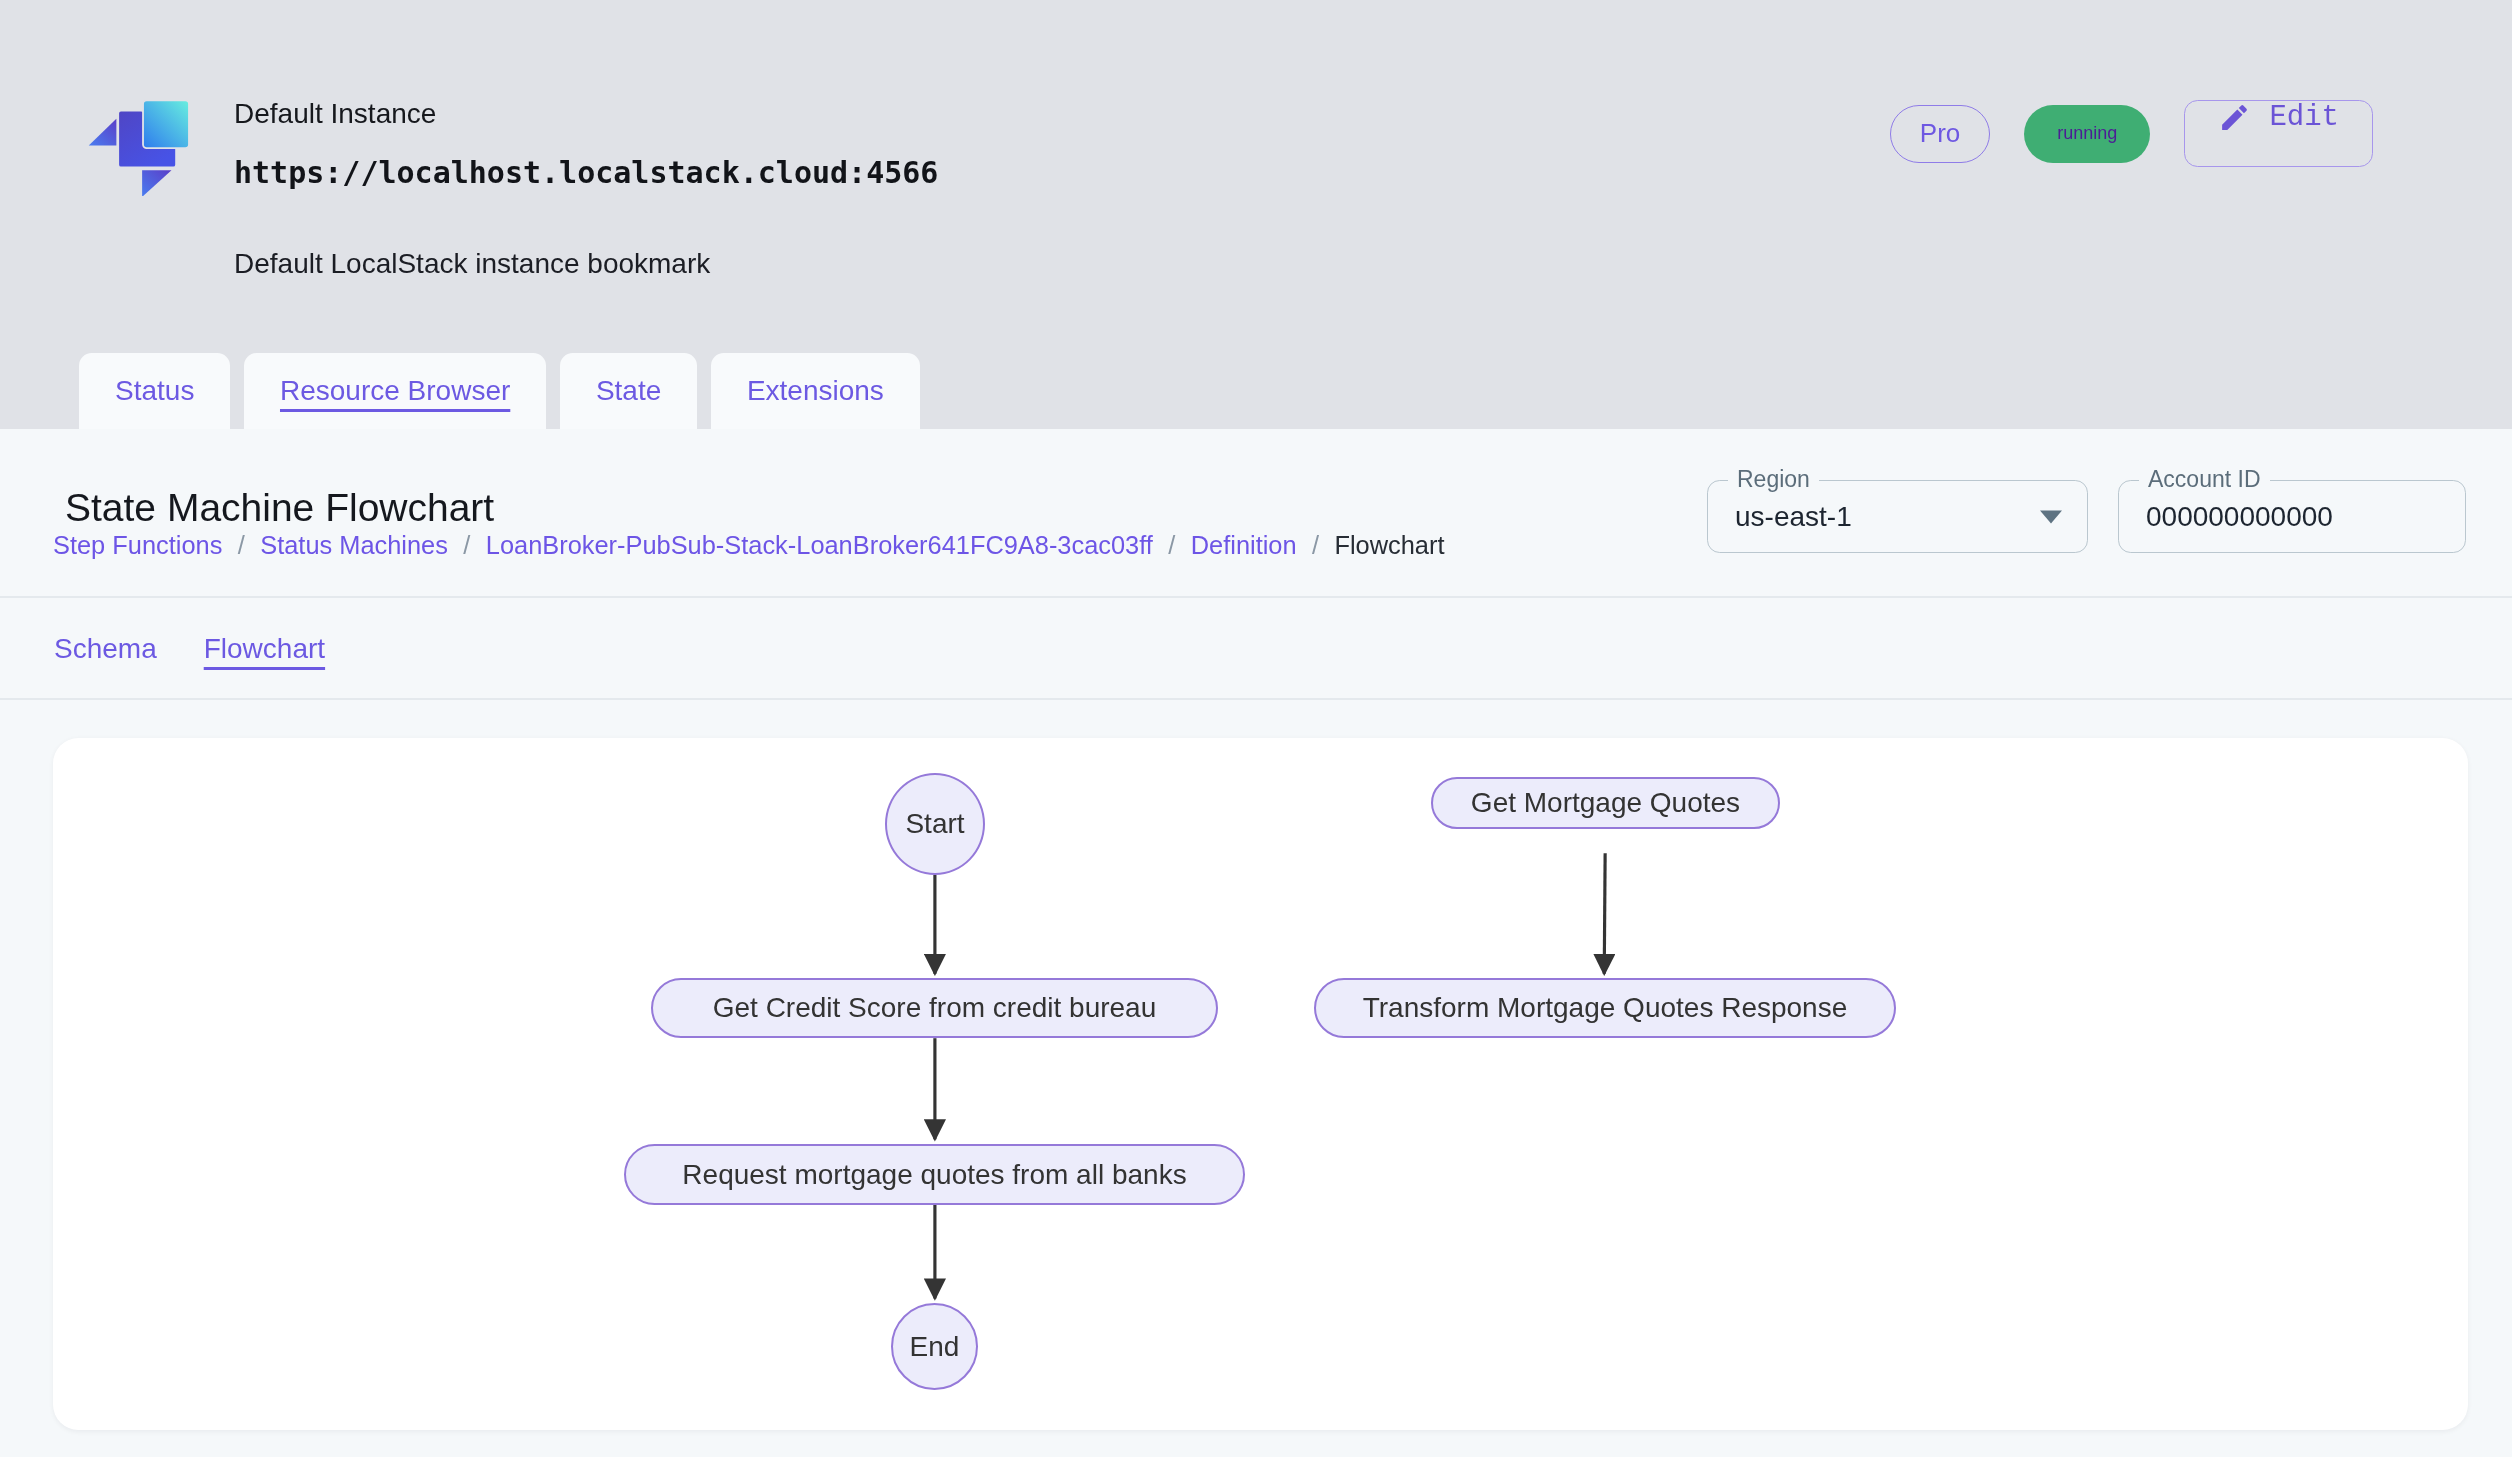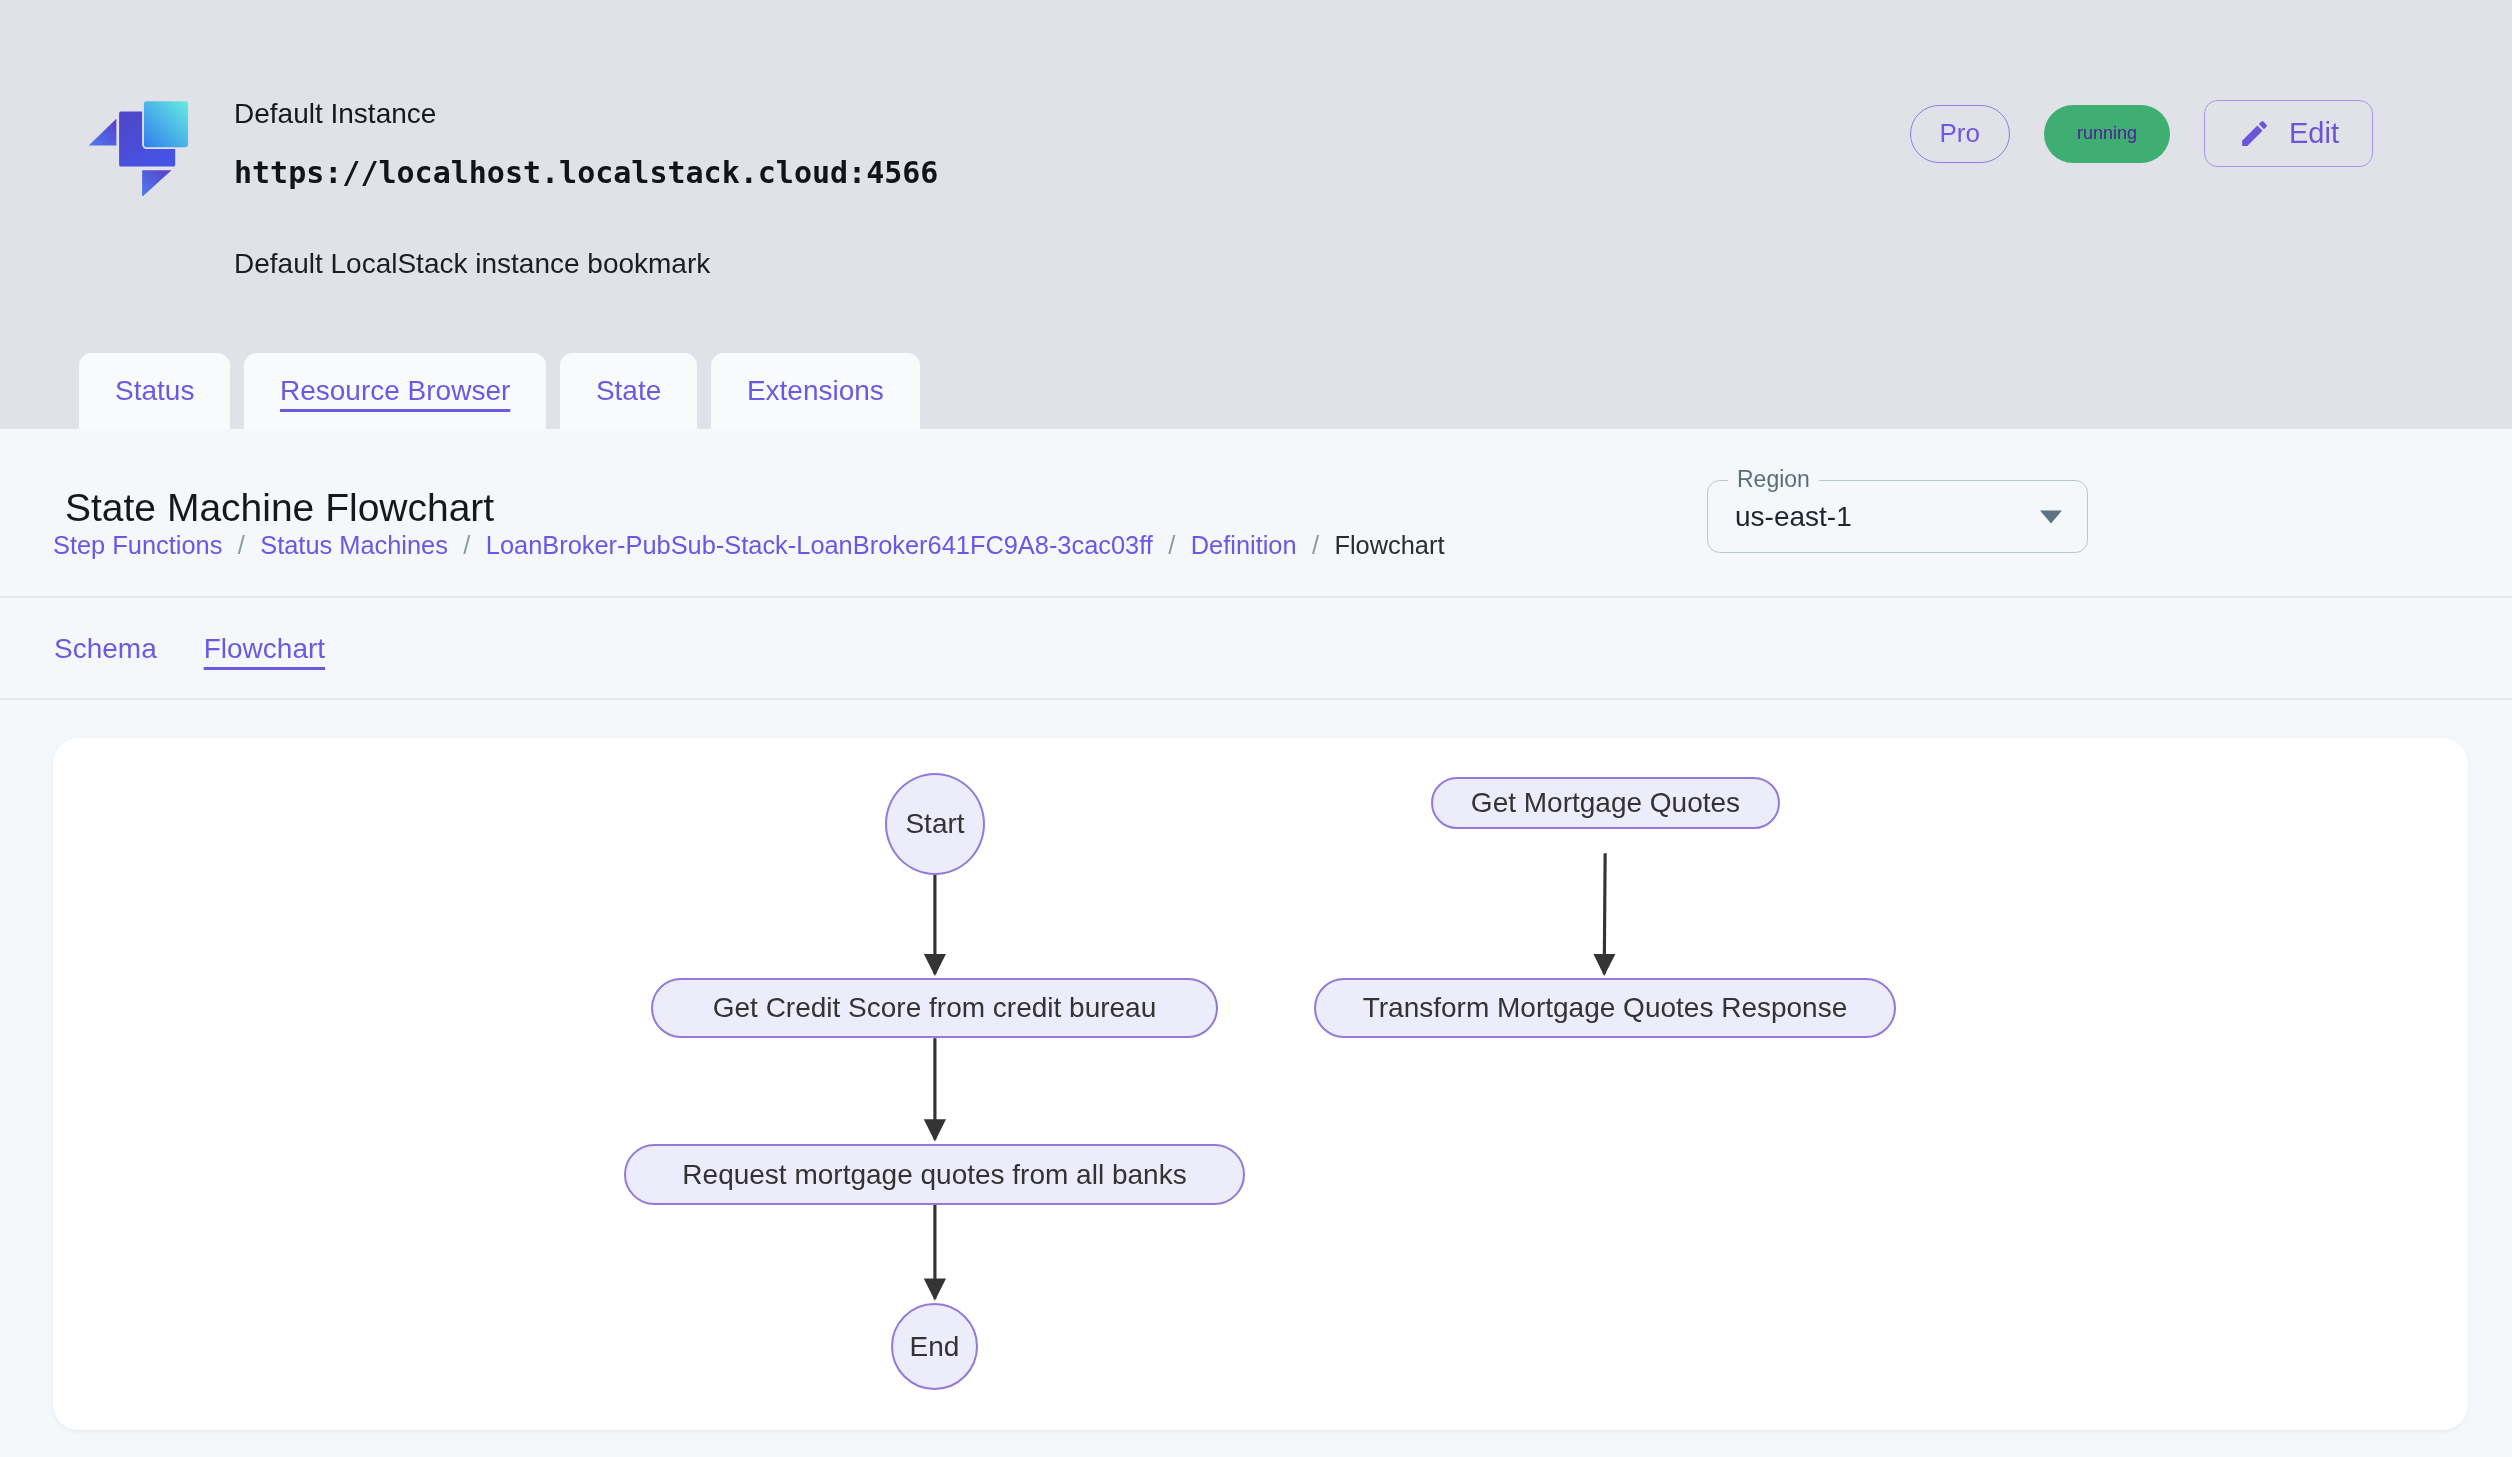--- a/index.html
+++ b/index.html
@@ -14,21 +14,21 @@
   
   .logo{position:absolute;left:86px;top:93px;width:103px;height:103px;}
   .hgroup{position:absolute;left:234px;top:98px;display:flex;flex-direction:column;gap:16px;}
   .instance-name{font-size:28px;color:#16181d;}
   .instance-url{margin-top:9px;font-family:"DejaVu Sans Mono",monospace;font-weight:bold;font-size:30px;color:#121419;}
   .instance-subtitle{margin-top:42px;font-size:28px;color:#1b1d24;}
   .actions{position:absolute;top:100px;right:139px;display:flex;align-items:center;gap:34px;}
   .chip{display:flex;align-items:center;justify-content:center;box-sizing:border-box;}
   .chip-pro{height:58px;padding:0 29px;border:1.8px solid #8f7ce8;border-radius:30px;color:#6e58e2;font-size:26px;background:transparent;}
   .chip-running{height:58px;padding:0 33px;background:#3fae73;border-radius:30px;color:#4c1d95;font-size:18px;}
-  .btn-edit{height:67px;padding:0 33px;border:1.8px solid #a796ec;border-radius:13.6px;color:#6b54d6;font-size:29px;display:flex;align-items:center;gap:18px;background:transparent;cursor:pointer;box-sizing:border-box;}
+  .btn-edit{height:67px;padding:0 33px;border:1.8px solid #a796ec;border-radius:13.6px;color:#6b54d6;font-size:29px;display:flex;gap:18px;background:transparent;cursor:pointer;box-sizing:border-box;font-family:Liberation Mono, monospace;}
   .btn-edit svg{width:33px;height:33px;}
   
   .tabs{position:absolute;left:79px;top:353px;display:flex;gap:13.6px;height:76px;}
   .tab{background:#f8fafc;border-radius:12.7px 12.7px 0 0;padding:0 36px;display:flex;align-items:center;font-size:28px;color:#6c59e2;cursor:pointer;white-space:nowrap;}
   .tab.active span{text-decoration:underline;text-decoration-thickness:2.7px;text-underline-offset:9px;}
   
   .panel{position:absolute;left:0;top:429px;width:2512px;height:1028px;background:#f5f8fa;}
   .page-title{position:absolute;left:53px;top:45px;font-size:39px;font-weight:500;color:#15181e;margin:12px;}
   .breadcrumb{position:absolute;left:53px;top:102px;display:flex;gap:15.4px;font-size:25.4px;align-items:center;white-space:nowrap;}
   .crumb{color:#6d55e6;cursor:pointer;}
@@ -132,20 +132,24 @@
       <span class="sep">/</span>
       <span class="crumb current">Flowchart</span>
     </div>
 
     <div class="field field-region">
       <span class="float-label">Region</span>
       <span class="field-value">us-east-1</span>
       <span class="caret"></span>
     </div>
 
+    <div class="field field-account">
+      <span class="float-label">Account ID</span>
+      <input class="field-input" value="000000000000" style="">
+    </div>
 
     <div class="divider divider-1"></div>
 
     <div class="subtabs">
       <span class="subtab">Schema</span>
       <span class="subtab active">Flowchart</span>
     </div>
 
     <div class="divider divider-2"></div>
 

